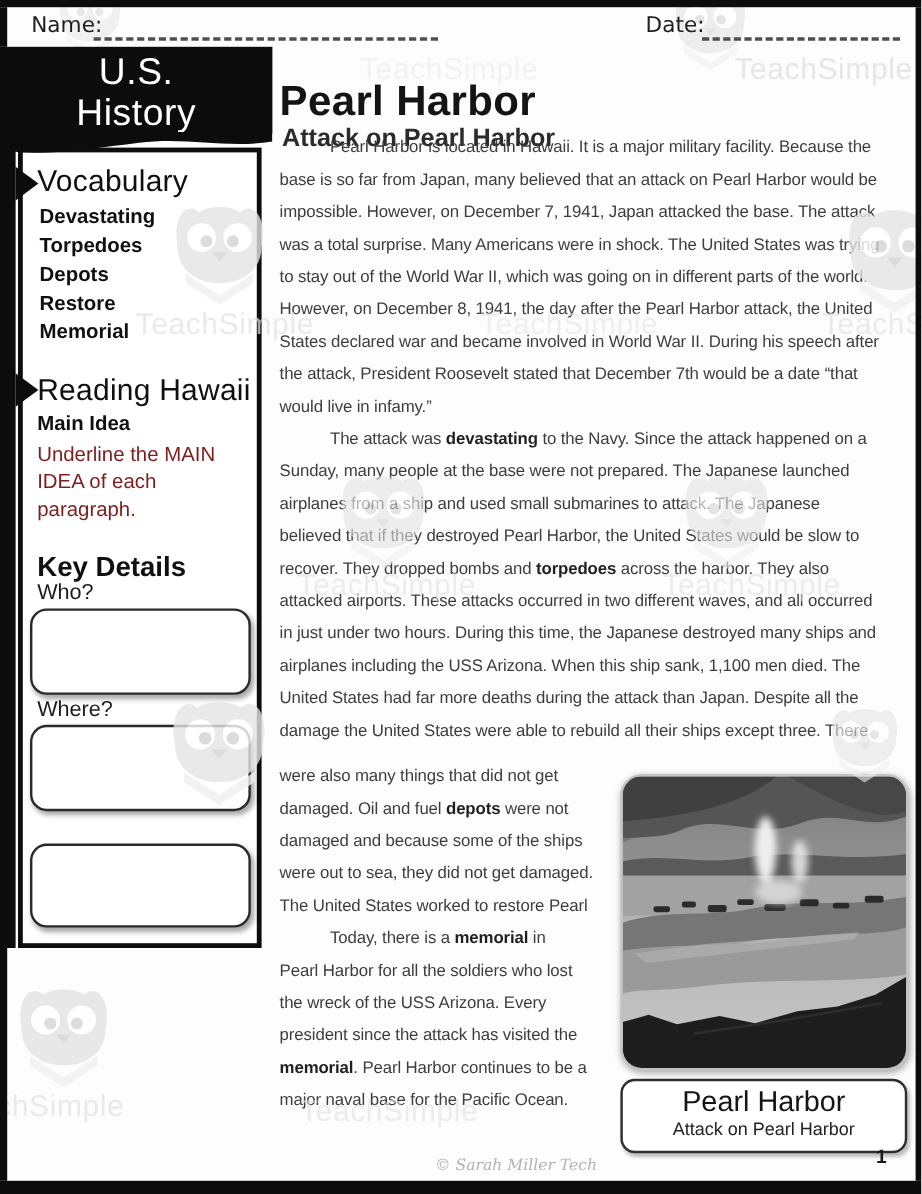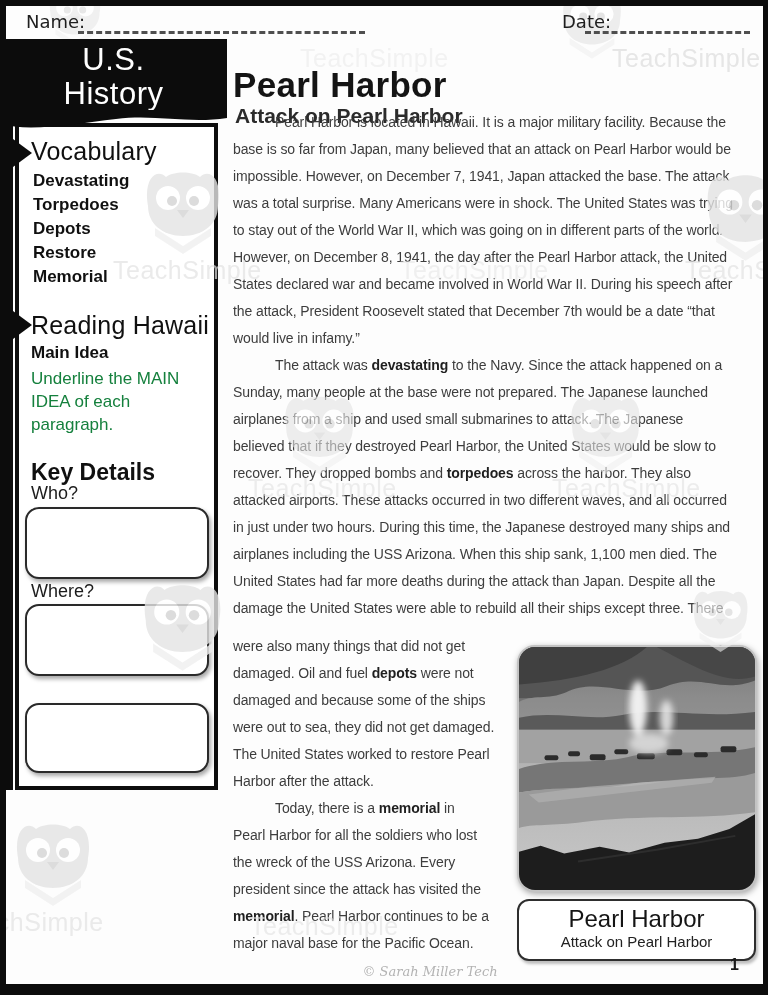--- a/index.html
+++ b/index.html
@@ -28,21 +28,21 @@
   .spine-arrow{position:absolute;left:13px;width:0;height:0;z-index:8;
                border-top:14px solid transparent;border-bottom:14px solid transparent;border-left:19px solid #0c0c0c;}
   .spine-arrow.a1{top:139px;} .spine-arrow.a2{top:311px;}
   
   .sidebar{position:absolute;left:15px;top:123px;width:203px;height:667px;background:#ffffff;
            border:4px solid #0d0d0d;box-sizing:border-box;z-index:4;}
   .sb{position:absolute;color:#101010;}
   .sb-h{font-size:25px;font-weight:400;letter-spacing:.2px;}
   .sb-word{font-size:17px;font-weight:700;line-height:24px;}
   .sb-bold{font-size:17px;font-weight:700;}
-  .sb-instr{font-size:17px;line-height:23px;color:#15803d;}
+  .sb-instr{font-size:17px;line-height:23px;color:#7f1d1d;}
   .sb-kd{font-size:23px;font-weight:700;}
   .sb-q{font-size:18px;color:#1c1c1c;}
   .kd-box{position:absolute;left:6px;width:180px;background:#fff;border:2px solid #2a2a2a;border-radius:14px;
           box-shadow:2px 3px 4px rgba(0,0,0,.35);}
   
   .art-title{position:absolute;left:233px;top:42px;z-index:5;font-size:35px;font-weight:700;color:#141414;letter-spacing:.3px;}
   .art-sub{position:absolute;left:235px;top:87px;z-index:5;font-size:21px;color:#2b2b2b;}
   .text-wide{position:absolute;left:233px;top:109px;width:530px;z-index:5;}
   .text-narrow{position:absolute;left:233px;top:633px;width:278px;z-index:5;}
   .tl{height:27px;line-height:27px;font-size:14px;letter-spacing:-0.1px;white-space:nowrap;color:#3d3d3d;}
@@ -122,21 +122,21 @@
   </div>
 
   <div class="bar top"></div>
   <div class="bar bottom"></div>
   <div class="bar right"></div>
   <div class="bar left-top"></div>
   <div class="bar left-bottom"></div>
 
   <span class="hd-label" style="left:26px;top:11px">Name:</span>
   <span class="write-line" style="left:78px;top:11px;width:287px"></span>
-  <span class="hd-label" style="left:562px;top:11px">Date:</span>
+  <span class="hd-label" style="left:538px;top:11px">Date:</span>
   <span class="write-line" style="left:585px;top:11px;width:165px"></span>
 
   <div class="banner">
     <div class="bl">U.S.</div>
     <div class="bl">History</div>
   </div>
   <svg class="banner-wave" viewBox="0 0 227 20" preserveAspectRatio="none">
     <path d="M0 0 H227 V8 C188 14 156 4 116 9 C74 14 30 22 0 14 Z" fill="#0c0c0c"></path>
   </svg>
   <div class="spine"></div>
@@ -186,21 +186,20 @@
       <div class="tl">airplanes including the USS Arizona. When this ship sank, 1,100 men died. The</div>
       <div class="tl">United States had far more deaths during the attack than Japan. Despite all the</div>
       <div class="tl">damage the United States were able to rebuild all their ships except three. There</div>
     </div>
   <div class="text-narrow" id="text-narrow">
       <div class="tl">were also many things that did not get</div>
       <div class="tl">damaged. Oil and fuel <b>depots</b> were not</div>
       <div class="tl">damaged and because some of the ships</div>
       <div class="tl">were out to sea, they did not get damaged.</div>
       <div class="tl">The United States worked to restore Pearl</div>
-      <div class="tl">Harbor after the attack.</div>
       <div class="tl ind">Today, there is a <b>memorial</b> in</div>
       <div class="tl">Pearl Harbor for all the soldiers who lost</div>
       <div class="tl">the wreck of the USS Arizona. Every</div>
       <div class="tl">president since the attack has visited the</div>
       <div class="tl"><b>memorial</b>. Pearl Harbor continues to be a</div>
       <div class="tl">major naval base for the Pacific Ocean.</div>
     </div>
 
   <figure class="photo">
     <svg viewBox="0 0 240 247" preserveAspectRatio="none">

